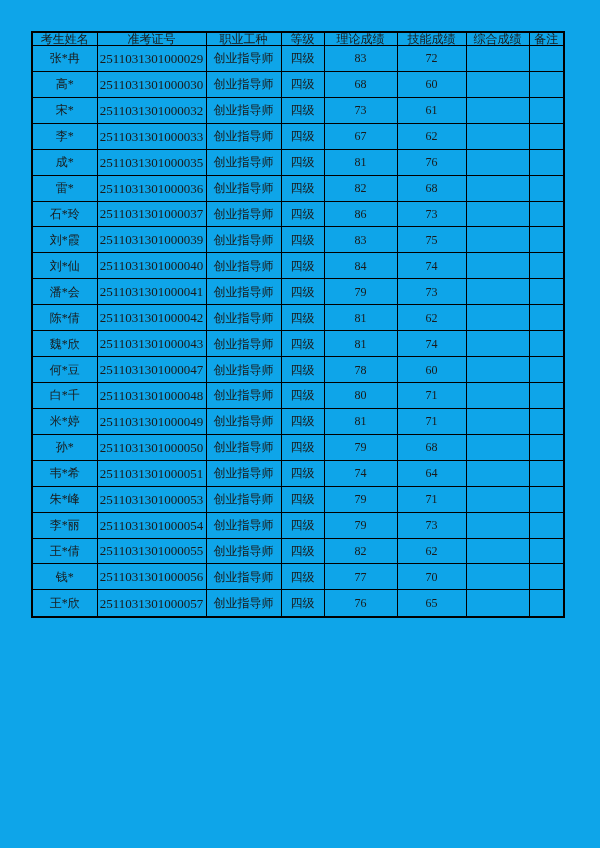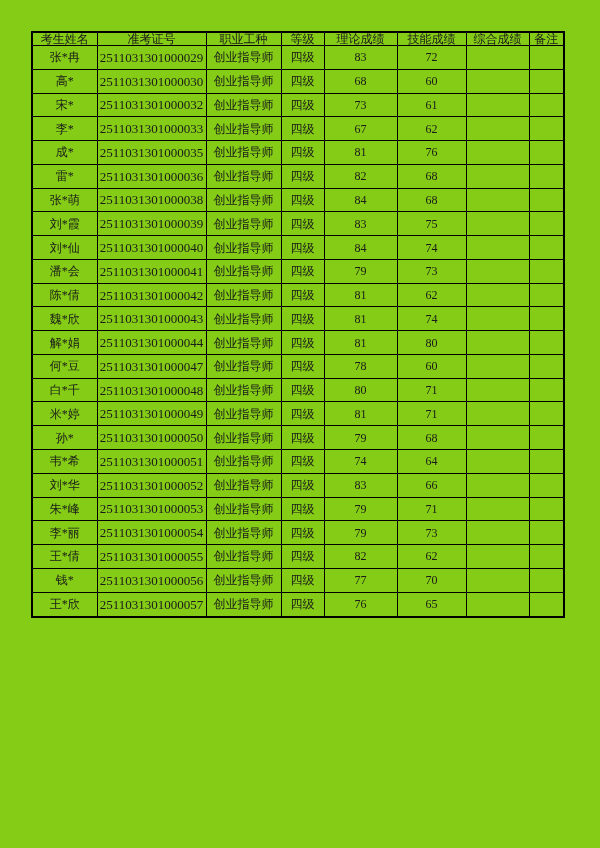--- a/index.html
+++ b/index.html
@@ -4,21 +4,21 @@
 <style>
   html, body {
     margin: 0;
     padding: 0;
     background: #ffffff;
   }
   .page {
     position: relative;
     width: 600px;
     height: 848px;
-    background: #84cc16;
+    background: #0ea5e9;
     overflow: hidden;
     font-family: "Liberation Serif", "DejaVu Serif", serif;
     color: #1a1a1a;
   }
   table.score-table {
     position: absolute;
     left: 31px;
     top: 31px;
     width: 532px;
     height: 587px;
@@ -125,26 +125,26 @@
           <td>雷*</td>
           <td class="col-id">2511031301000036</td>
           <td>创业指导师</td>
           <td>四级</td>
           <td>82</td>
           <td>68</td>
           <td></td>
           <td></td>
         </tr>
         <tr>
-          <td>张*萌</td>
-          <td class="col-id">2511031301000038</td>
-          <td>创业指导师</td>
-          <td>四级</td>
-          <td>84</td>
-          <td>68</td>
+          <td>石*玲</td>
+          <td class="col-id">2511031301000037</td>
+          <td>创业指导师</td>
+          <td>四级</td>
+          <td>86</td>
+          <td>73</td>
           <td></td>
           <td></td>
         </tr>
         <tr>
           <td>刘*霞</td>
           <td class="col-id">2511031301000039</td>
           <td>创业指导师</td>
           <td>四级</td>
           <td>83</td>
           <td>75</td>
@@ -185,30 +185,20 @@
           <td>魏*欣</td>
           <td class="col-id">2511031301000043</td>
           <td>创业指导师</td>
           <td>四级</td>
           <td>81</td>
           <td>74</td>
           <td></td>
           <td></td>
         </tr>
         <tr>
-          <td>解*娟</td>
-          <td class="col-id">2511031301000044</td>
-          <td>创业指导师</td>
-          <td>四级</td>
-          <td>81</td>
-          <td>80</td>
-          <td></td>
-          <td></td>
-        </tr>
-        <tr>
           <td>何*豆</td>
           <td class="col-id">2511031301000047</td>
           <td>创业指导师</td>
           <td>四级</td>
           <td>78</td>
           <td>60</td>
           <td></td>
           <td></td>
         </tr>
         <tr>
@@ -241,30 +231,20 @@
           <td></td>
           <td></td>
         </tr>
         <tr>
           <td>韦*希</td>
           <td class="col-id">2511031301000051</td>
           <td>创业指导师</td>
           <td>四级</td>
           <td>74</td>
           <td>64</td>
-          <td></td>
-          <td></td>
-        </tr>
-        <tr>
-          <td>刘*华</td>
-          <td class="col-id">2511031301000052</td>
-          <td>创业指导师</td>
-          <td>四级</td>
-          <td>83</td>
-          <td>66</td>
           <td></td>
           <td></td>
         </tr>
         <tr>
           <td>朱*峰</td>
           <td class="col-id">2511031301000053</td>
           <td>创业指导师</td>
           <td>四级</td>
           <td>79</td>
           <td>71</td>

